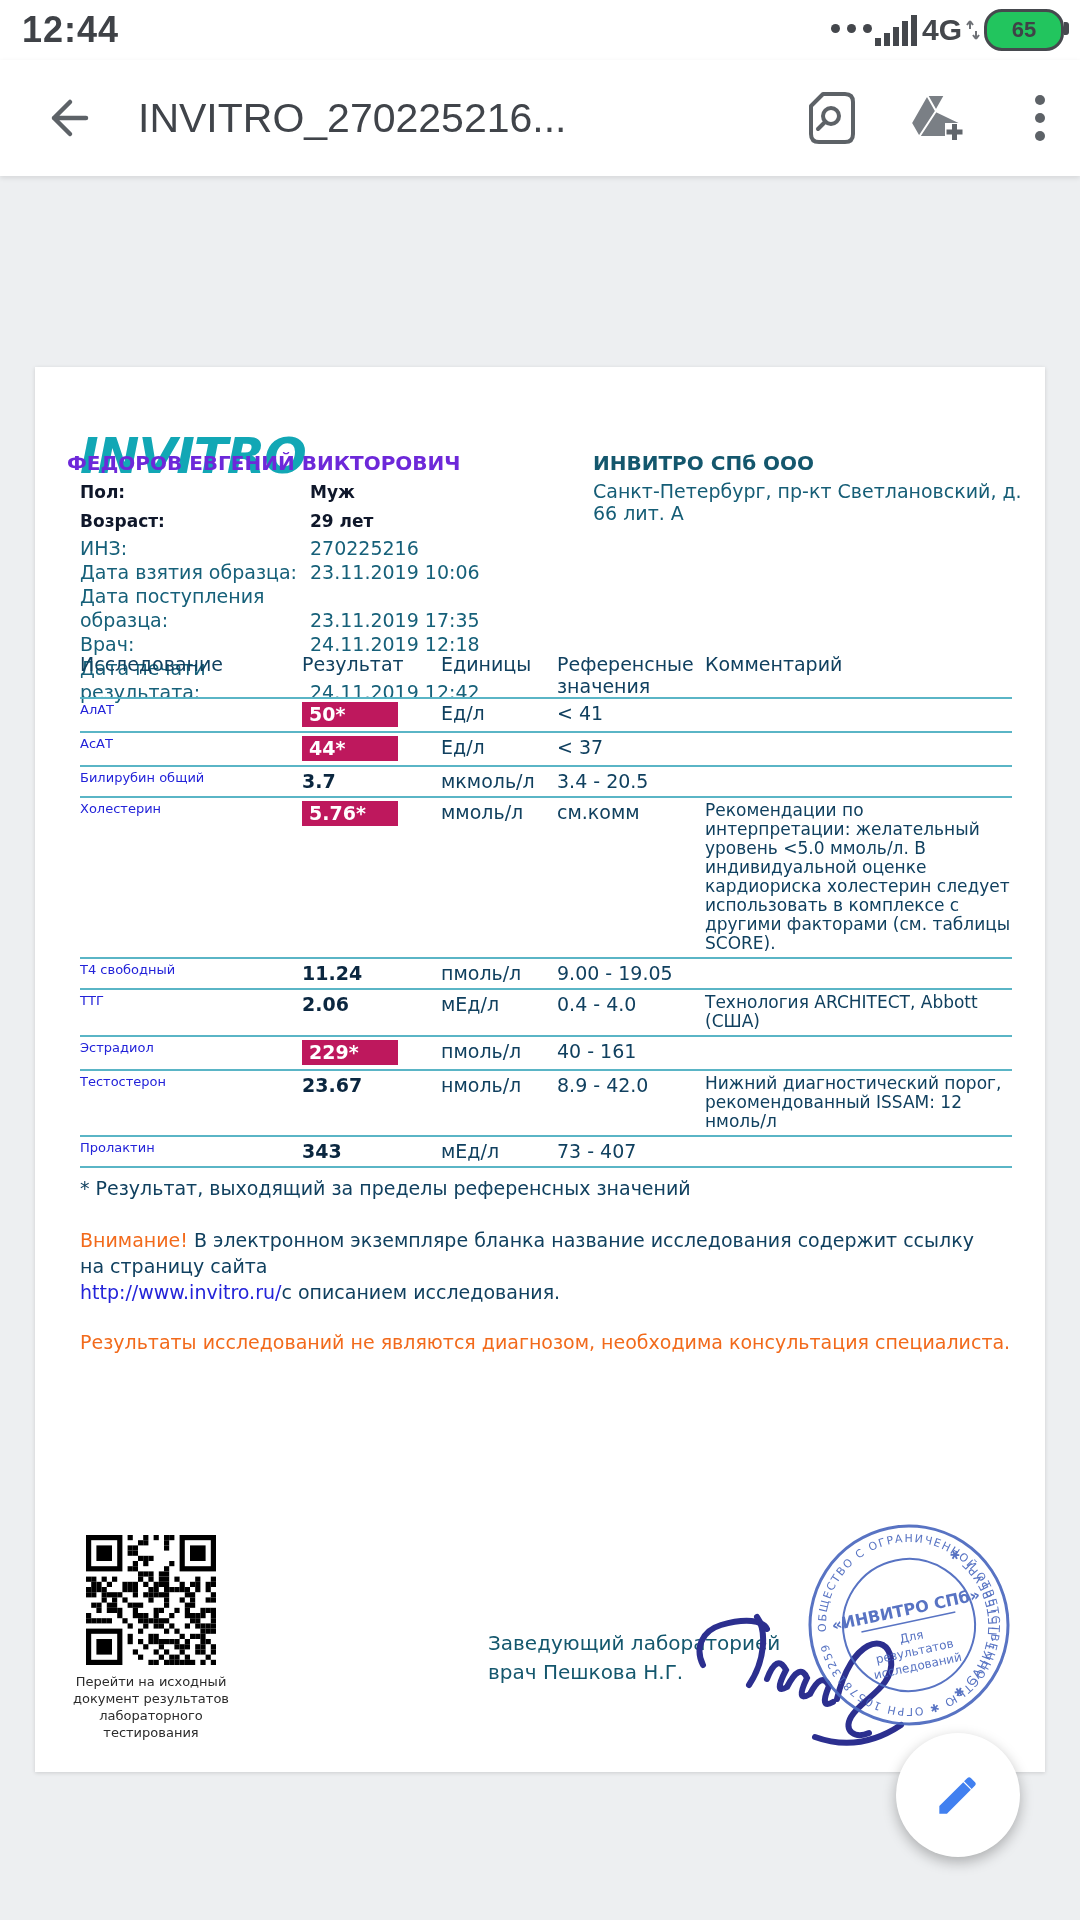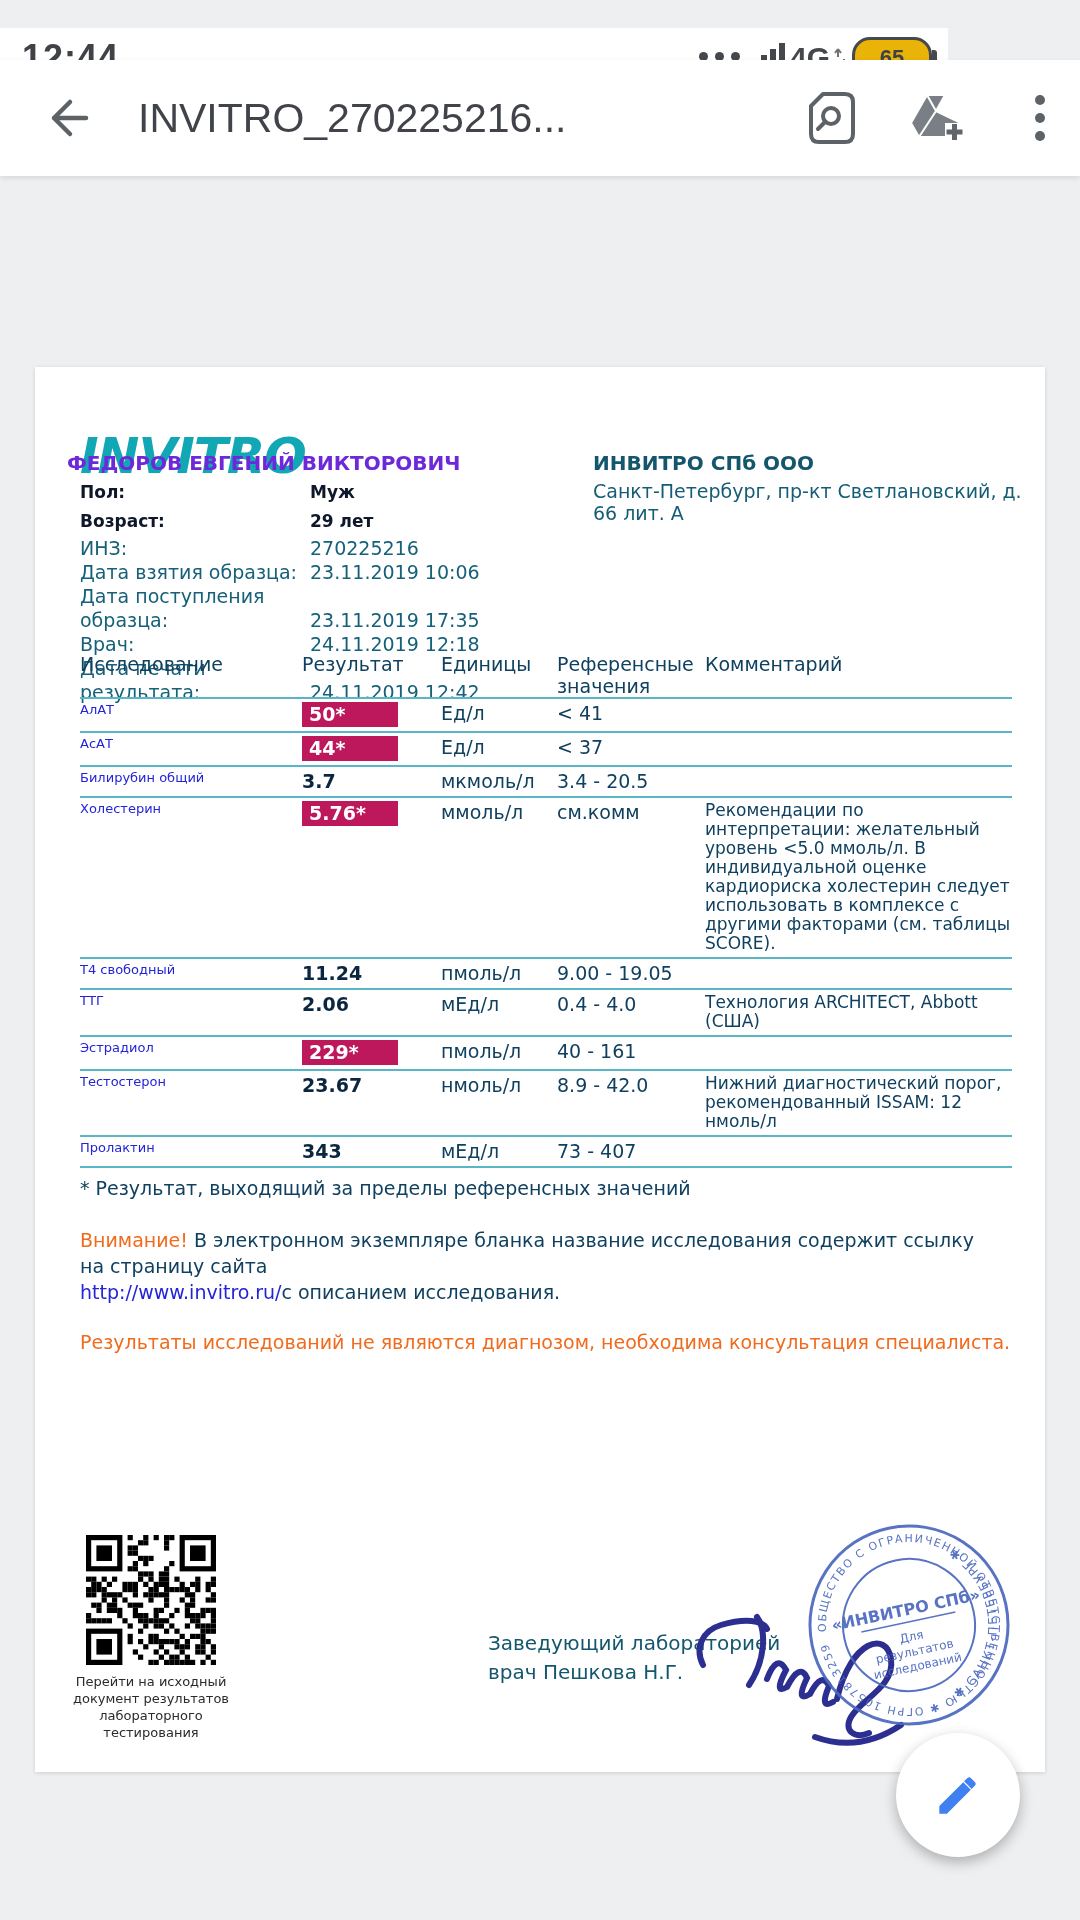--- a/index.html
+++ b/index.html
@@ -1,27 +1,27 @@
 <!DOCTYPE html>
 <html><head>
 <meta charset="utf-8">
 <style>
   html,body{margin:0;padding:0;background:#dfe1e3;}
   .screen{position:relative;width:1080px;height:1920px;background:#edeff1;overflow:hidden;
           font-family:"Liberation Sans",sans-serif;}
   
-  .status-bar{position:absolute;left:0;top:0;width:948px;height:60px;background:#fff;
-              display:flex;align-items:center;justify-content:space-between;margin-top:28px;}
+  .status-bar{position:absolute;left:0;top:0;width:1080px;height:60px;background:#fff;
+              display:flex;align-items:center;justify-content:space-between;}
   .sb-time{margin-left:22px;font-size:36px;font-weight:bold;color:#3f4247;letter-spacing:1px;}
   .sb-right{display:flex;align-items:center;margin-right:16px;gap:3px;}
   .sb-dots{display:flex;gap:7px;align-items:flex-end;padding-bottom:4px;}
   .sb-dots i{width:9px;height:9px;border-radius:50%;background:#44474c;display:block;}
   .sb-4g{font-size:30px;font-weight:bold;color:#44474c;}
   .battery{position:relative;width:74px;height:36px;border:3px solid #46494e;border-radius:18px;
-           background:#eab308;display:flex;align-items:center;justify-content:center;}
+           background:#22c55e;display:flex;align-items:center;justify-content:center;}
   .battery:after{content:"";position:absolute;right:-8px;top:10px;width:5px;height:13px;background:#46494e;
                  border-radius:0 3px 3px 0;}
   .battery span{font-size:22px;font-weight:bold;color:#3f4247;}
   
   .app-bar{position:absolute;left:0;top:60px;width:1080px;height:116px;background:#fff;
            display:flex;align-items:center;box-shadow:0 2px 5px rgba(0,0,0,.10);z-index:5;justify-content:flex-end;}
   .ab-back{margin-left:34px;width:64px;height:64px;display:flex;align-items:center;justify-content:center;}
   .ab-title{margin-left:40px;font-size:41px;color:#40444a;flex:1;white-space:nowrap;overflow:hidden;}
   .ab-ico{width:64px;height:64px;display:flex;align-items:center;justify-content:center;}
   .ab-ico.m1{margin-right:40px;} .ab-ico.m2{margin-right:40px;} .ab-ico.m3{margin-right:8px;}

